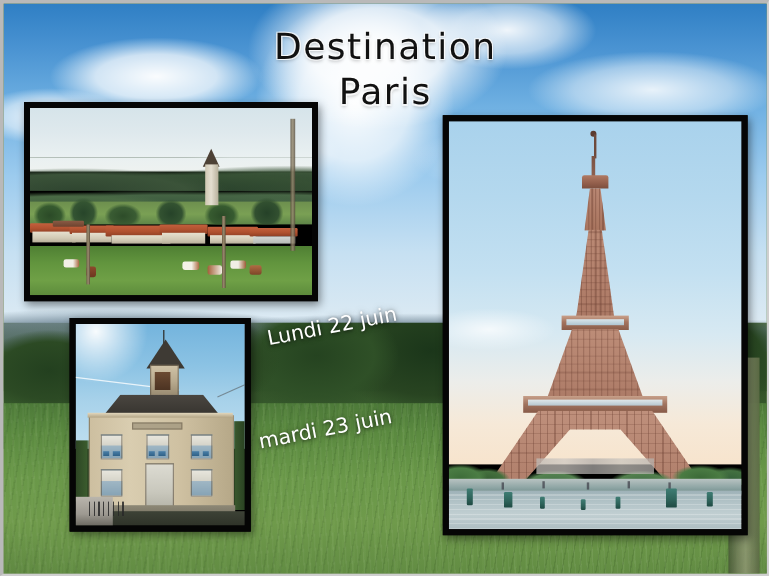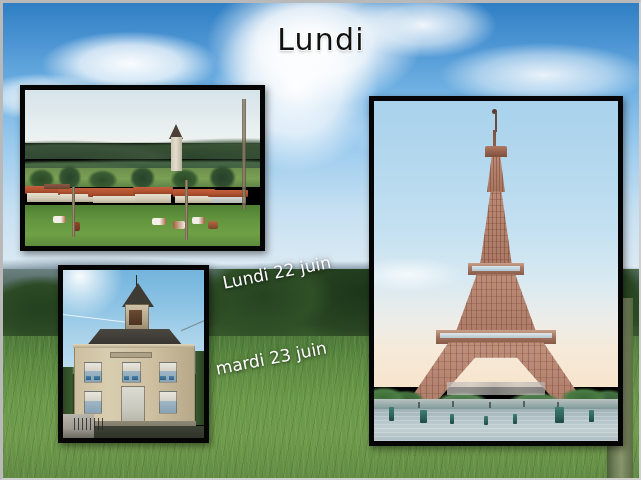--- a/index.html
+++ b/index.html
@@ -459,21 +459,22 @@
     <div class="bg-hills-far"></div>
     <div class="bg-hills-mid"></div>
     <div class="bg-forest"></div>
     <div class="bg-grass"></div>
     <div class="bg-grass-tex"></div>
     <div class="bg-post"></div>
     <div class="bg-vign"></div>
   </div>
 
   <div class="title-block">
-    <div class="title-line second">Lundi</div>
+    <div class="title-line">Destination</div>
+    <div class="title-line second">Paris</div>
   </div>
 
   <div class="photo" id="photo-village">
     <div class="inner">
       <div class="v-sky"></div>
       <div class="v-ridge"></div>
       <div class="v-ridge2"></div>
       <div class="v-field-top"></div>
       <div class="v-trees"></div>
 

